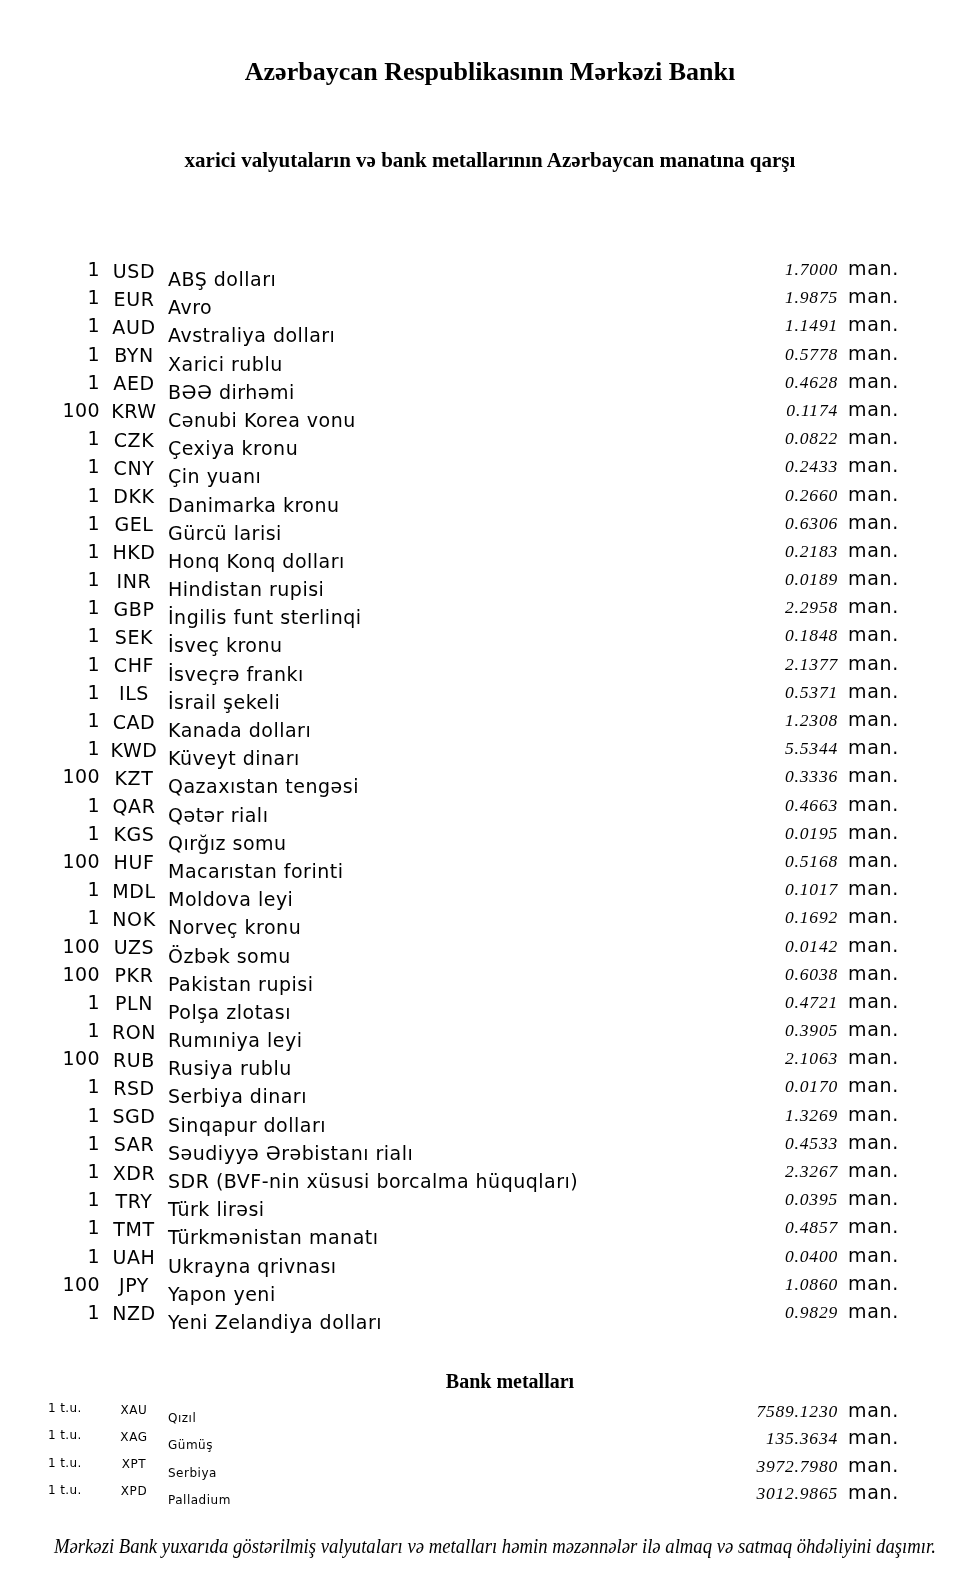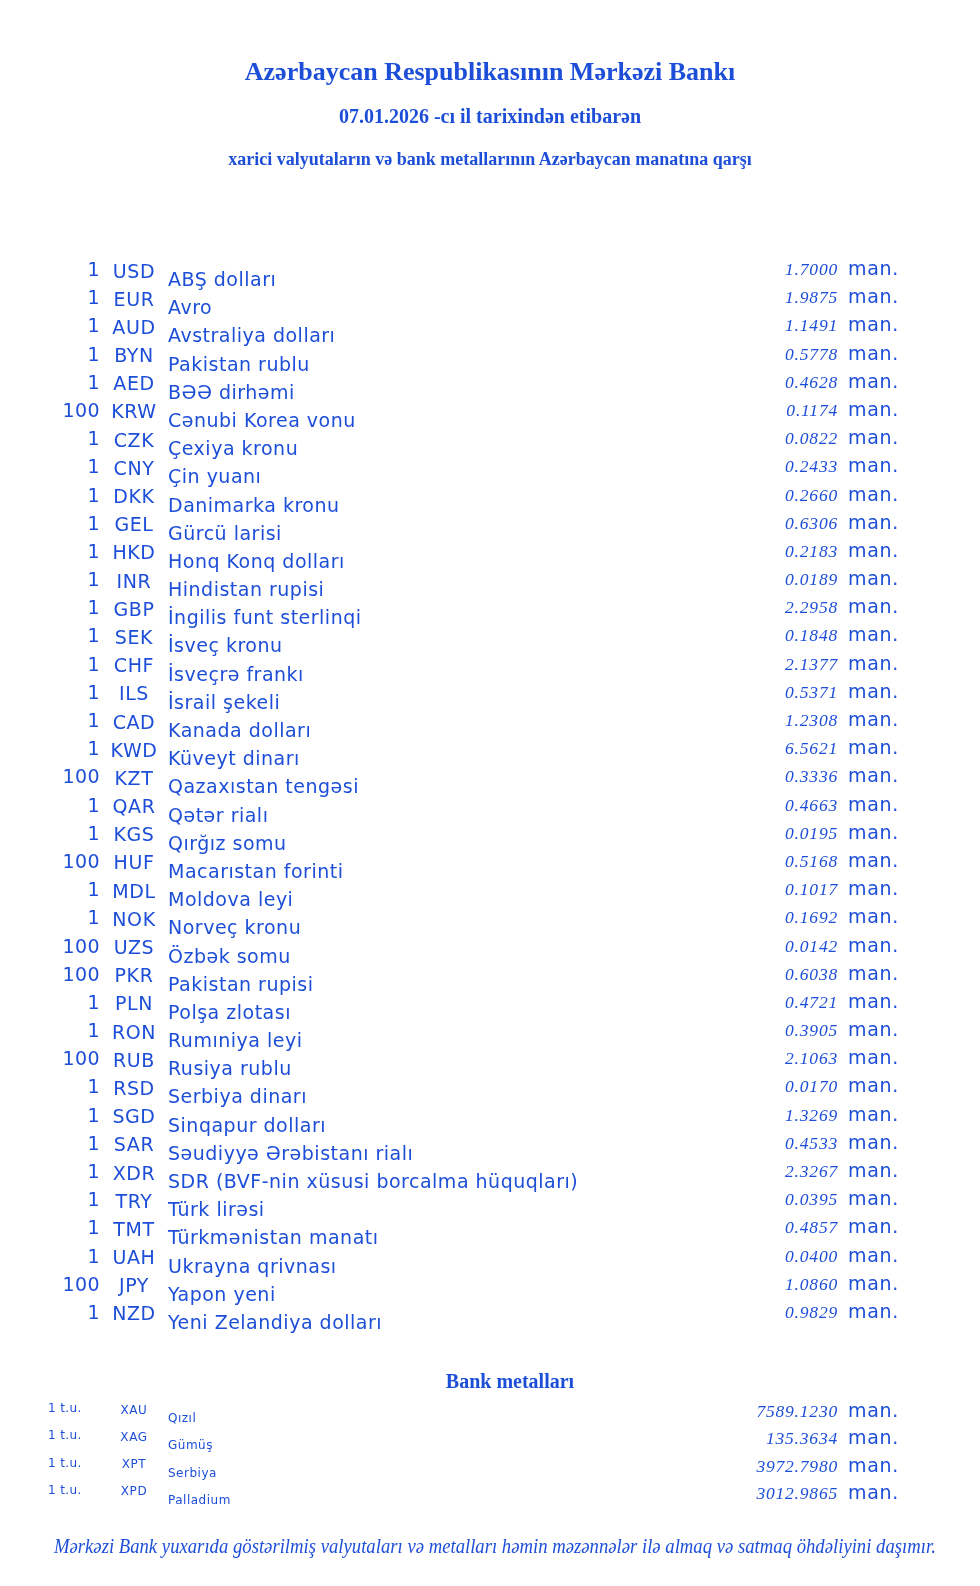--- a/index.html
+++ b/index.html
@@ -1,38 +1,38 @@
 <!DOCTYPE html>
 <html><head>
 <meta charset="utf-8">
 <style>
   html,body{margin:0;padding:0;background:#ffffff;}
   .page{
     position:relative;
     width:980px;height:1586px;
     background:#ffffff;
-    color:#1d4ed8;
+    color:#000000;
     overflow:hidden;
     font-family:"DejaVu Sans",sans-serif;
   }
   .centered{position:absolute;left:0;width:980px;text-align:center;white-space:nowrap;}
   .doc-title{
     top:59px;
     font-family:"Liberation Serif",serif;
     font-weight:bold;font-size:26px;line-height:1;
   }
   .doc-date{
     top:106px;
     font-family:"Liberation Serif",serif;
     font-weight:bold;font-size:20px;line-height:1;
   }
   .doc-subtitle{
     top:150px;
     font-family:"Liberation Serif",serif;
-    font-weight:bold;font-size:18px;line-height:1;
+    font-weight:bold;font-size:21px;line-height:1;
   }
   .section-heading{
     font-family:"Liberation Serif",serif;
     font-weight:bold;font-size:20px;line-height:1;
   }
   .heading-currencies{top:225px;}
   .heading-metals{top:1371px;padding-left:20px;}
   .rows{
     position:absolute;left:48px;width:860px;
   }
@@ -72,21 +72,20 @@
     transform:scaleX(0.89);transform-origin:50% 0;
   }
 </style>
 </head>
 <body>
 
 <div class="page">
 
   <div class="centered doc-title">Azərbaycan Respublikasının Mərkəzi Bankı</div>
 
-  <div class="centered doc-date">07.01.2026 -cı il tarixindən etibarən</div>
 
   <div class="centered doc-subtitle">xarici valyutaların və bank metallarının Azərbaycan manatına qarşı</div>
 
 
   <div class="rows rows-currencies" id="currency-rows">
     <div class="row">
       <span class="qty">1</span>
       <span class="code">USD</span>
       <span class="name">ABŞ dolları</span>
       <span class="rate">1.7000</span>
@@ -105,21 +104,21 @@
       <span class="qty">1</span>
       <span class="code">AUD</span>
       <span class="name">Avstraliya dolları</span>
       <span class="rate">1.1491</span>
       <span class="man">man.</span>
     </div>
 
     <div class="row">
       <span class="qty">1</span>
       <span class="code">BYN</span>
-      <span class="name">Pakistan rublu</span>
+      <span class="name">Xarici rublu</span>
       <span class="rate">0.5778</span>
       <span class="man">man.</span>
     </div>
 
     <div class="row">
       <span class="qty">1</span>
       <span class="code">AED</span>
       <span class="name">BƏƏ dirhəmi</span>
       <span class="rate">0.4628</span>
       <span class="man">man.</span>
@@ -218,21 +217,21 @@
       <span class="code">CAD</span>
       <span class="name">Kanada dolları</span>
       <span class="rate">1.2308</span>
       <span class="man">man.</span>
     </div>
 
     <div class="row">
       <span class="qty">1</span>
       <span class="code">KWD</span>
       <span class="name">Küveyt dinarı</span>
-      <span class="rate">6.5621</span>
+      <span class="rate">5.5344</span>
       <span class="man">man.</span>
     </div>
 
     <div class="row">
       <span class="qty">100</span>
       <span class="code">KZT</span>
       <span class="name">Qazaxıstan tengəsi</span>
       <span class="rate">0.3336</span>
       <span class="man">man.</span>
     </div>

